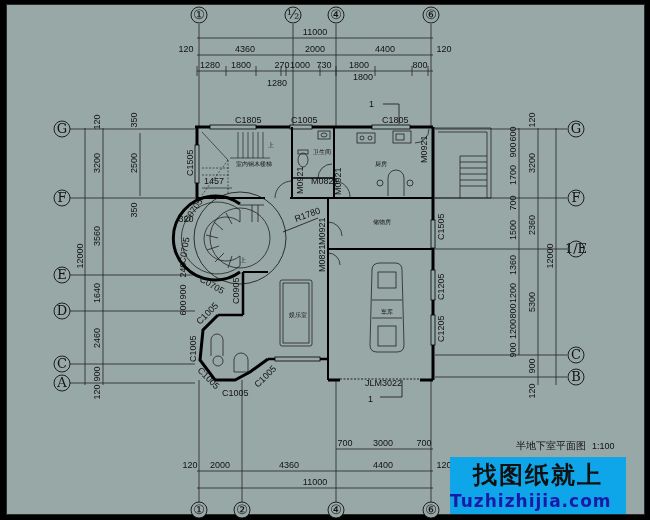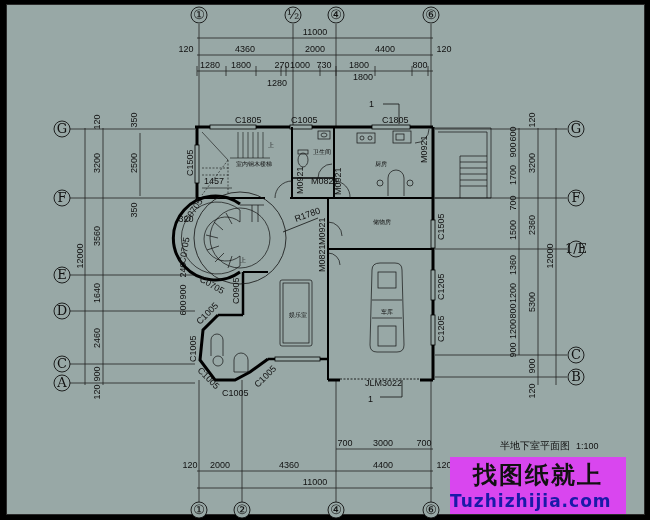--- a/index.html
+++ b/index.html
@@ -4,23 +4,23 @@
 <style>
   html,body{margin:0;padding:0;background:#000;}
   body{width:650px;height:520px;overflow:hidden;position:relative;font-family:"Liberation Sans",sans-serif;}
   #frame{position:absolute;left:0;top:0;width:650px;height:520px;background:#000;}
   #sheet{position:absolute;left:6px;top:4px;width:637px;height:509px;background:#98a8a6;border:1px solid #2a2a2a;}
   svg{position:absolute;left:0;top:0;}
   .dim{font-family:"Liberation Sans",sans-serif;font-size:9px;fill:#111;}
   .lbl{font-family:"Liberation Sans",sans-serif;font-size:9px;fill:#111;}
   .axis{font-family:"DejaVu Serif",serif;font-size:13px;fill:#111;}
   .room{font-family:"DejaVu Sans",sans-serif;font-size:6px;fill:#111;}
-  #title{position:absolute;left:498px;top:439px;font-family:"DejaVu Sans",sans-serif;font-size:10px;color:#111;border-bottom:1.5px solid #111;padding:0 2px 15px 2px;white-space:nowrap;}
+  #title{position:absolute;left:514px;top:439px;font-family:"DejaVu Sans",sans-serif;font-size:10px;color:#111;border-bottom:1.5px solid #111;padding:0 2px 15px 2px;white-space:nowrap;}
   #title .scale{font-family:"Liberation Sans",sans-serif;font-size:9px;margin-left:6px;}
-  #wm{position:absolute;left:450px;top:457px;width:176px;height:57px;background:#d946ef;}
+  #wm{position:absolute;left:450px;top:457px;width:176px;height:57px;background:#0ea5e9;}
   #wm .cn{position:absolute;left:0;top:2px;width:176px;text-align:center;font-family:"DejaVu Sans",sans-serif;font-weight:bold;font-size:24px;color:#111;letter-spacing:2px;}
   #wm .en{position:absolute;left:0;top:34px;width:148px;text-align:center;font-family:"DejaVu Sans",sans-serif;font-weight:bold;font-size:17px;color:#1a1aa8;letter-spacing:1px;}
 </style>
 </head>
 <body>
 
 <div id="frame">
   <div id="sheet"></div>
 
   <svg width="650" height="520" viewBox="0 0 650 520" id="plan">

